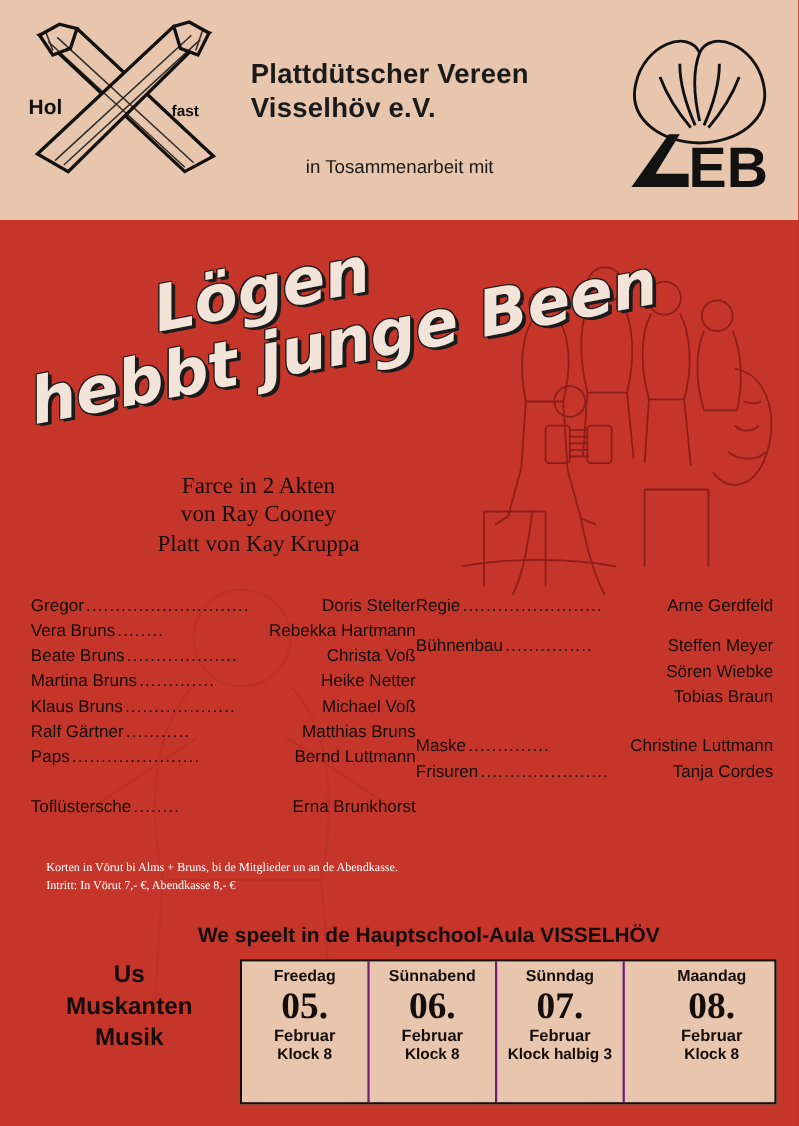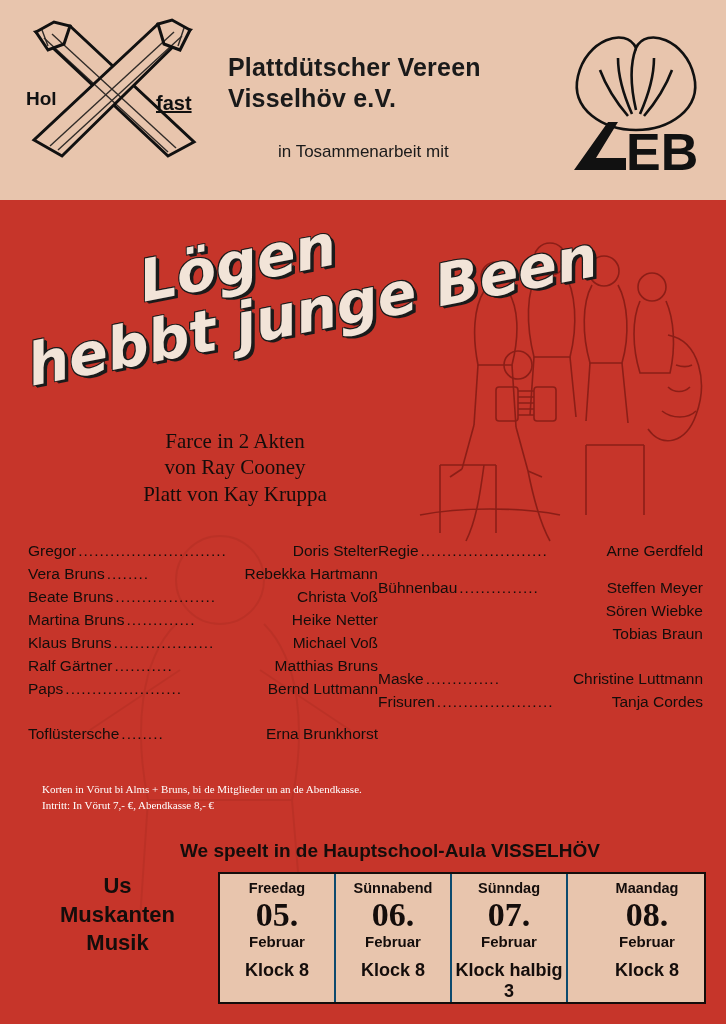--- a/index.html
+++ b/index.html
@@ -25,21 +25,21 @@
   .logo-x{
     position:absolute;left:18px;top:14px;width:190px;height:150px;
   }
   .hol-text{
     position:absolute;left:26px;top:88px;
     font-size:19px;font-weight:bold;color:#111;
     font-family:"Liberation Sans", sans-serif;
   }
   .fast-text{
     position:absolute;left:156px;top:92px;
-    font-size:20px;font-weight:bold;color:#111;text-decoration:underline;
+    font-size:14px;font-weight:bold;color:#111;
   }
   .club-name{
     position:absolute;left:228px;top:52px;
     font-size:25px;font-weight:bold;color:#1a1a1a;
     line-height:1.22;
     letter-spacing:0.2px;
   }
   .coop-line{
     position:absolute;left:278px;top:142px;
     font-size:17px;color:#1a1a1a;
@@ -138,31 +138,31 @@
   
   .dates{
     position:absolute;left:218px;top:872px;width:488px;height:132px;
     background:#e8c5ad;
     border:2px solid #140d0b;
     display:flex;
     box-sizing:border-box;
   }
   .date-cell{
     flex:1 1 0;
-    border-right:2px solid #0c4a6e;
+    border-right:2px solid #701a75;
     box-sizing:border-box;
     text-align:center;
     padding-top:6px;
     color:#140d0b;
   }
   .date-cell:last-child{border-right:none;padding-left:22px;}
   .d-day{font-size:14.5px;font-weight:bold;}
   .d-num{font-size:34px;font-weight:bold;line-height:1.05;margin-top:1px;font-family:"Liberation Serif", serif;}
   .d-mon{font-size:15px;font-weight:bold;margin-top:0px;}
-  .d-time{font-size:18px;font-weight:bold;margin-top:10px;}
+  .d-time{font-size:14px;font-weight:bold;margin-top:0;}
 </style>
 </head>
 <body>
 
 <div class="poster">
 
   <div class="header">
 
     <div class="logo-x">
       <svg width="190" height="150" viewBox="0 0 190 150">

